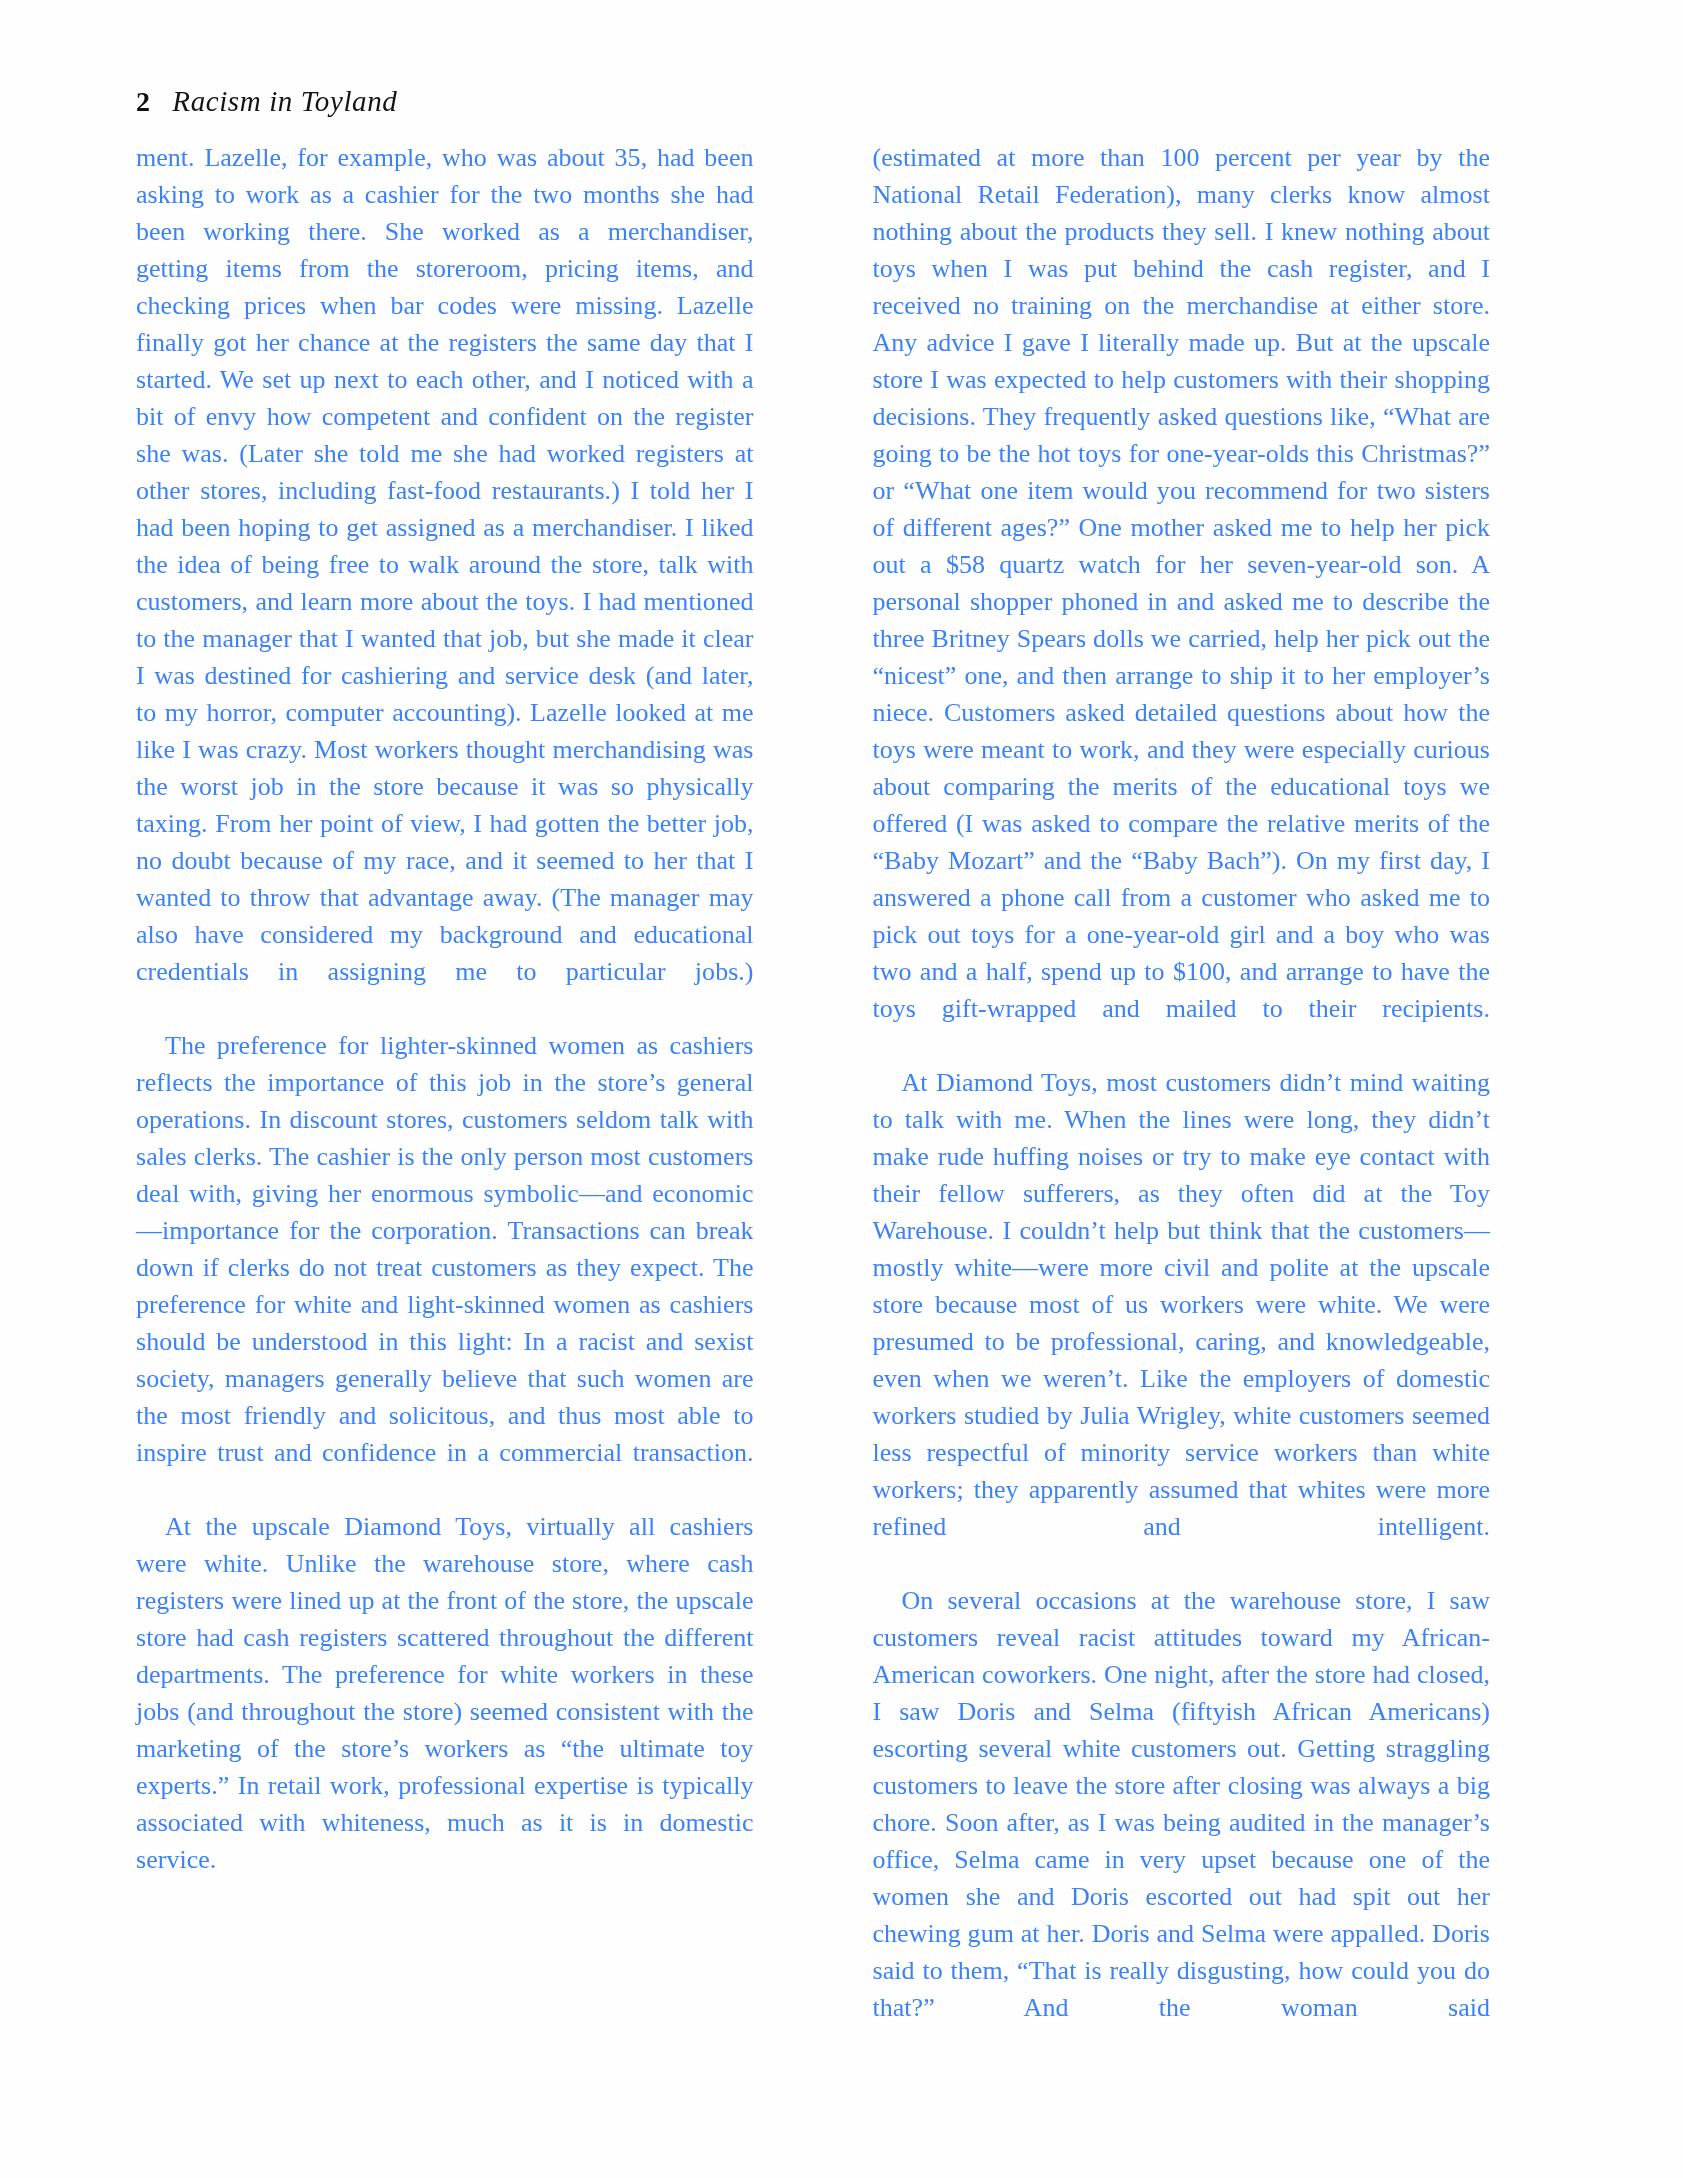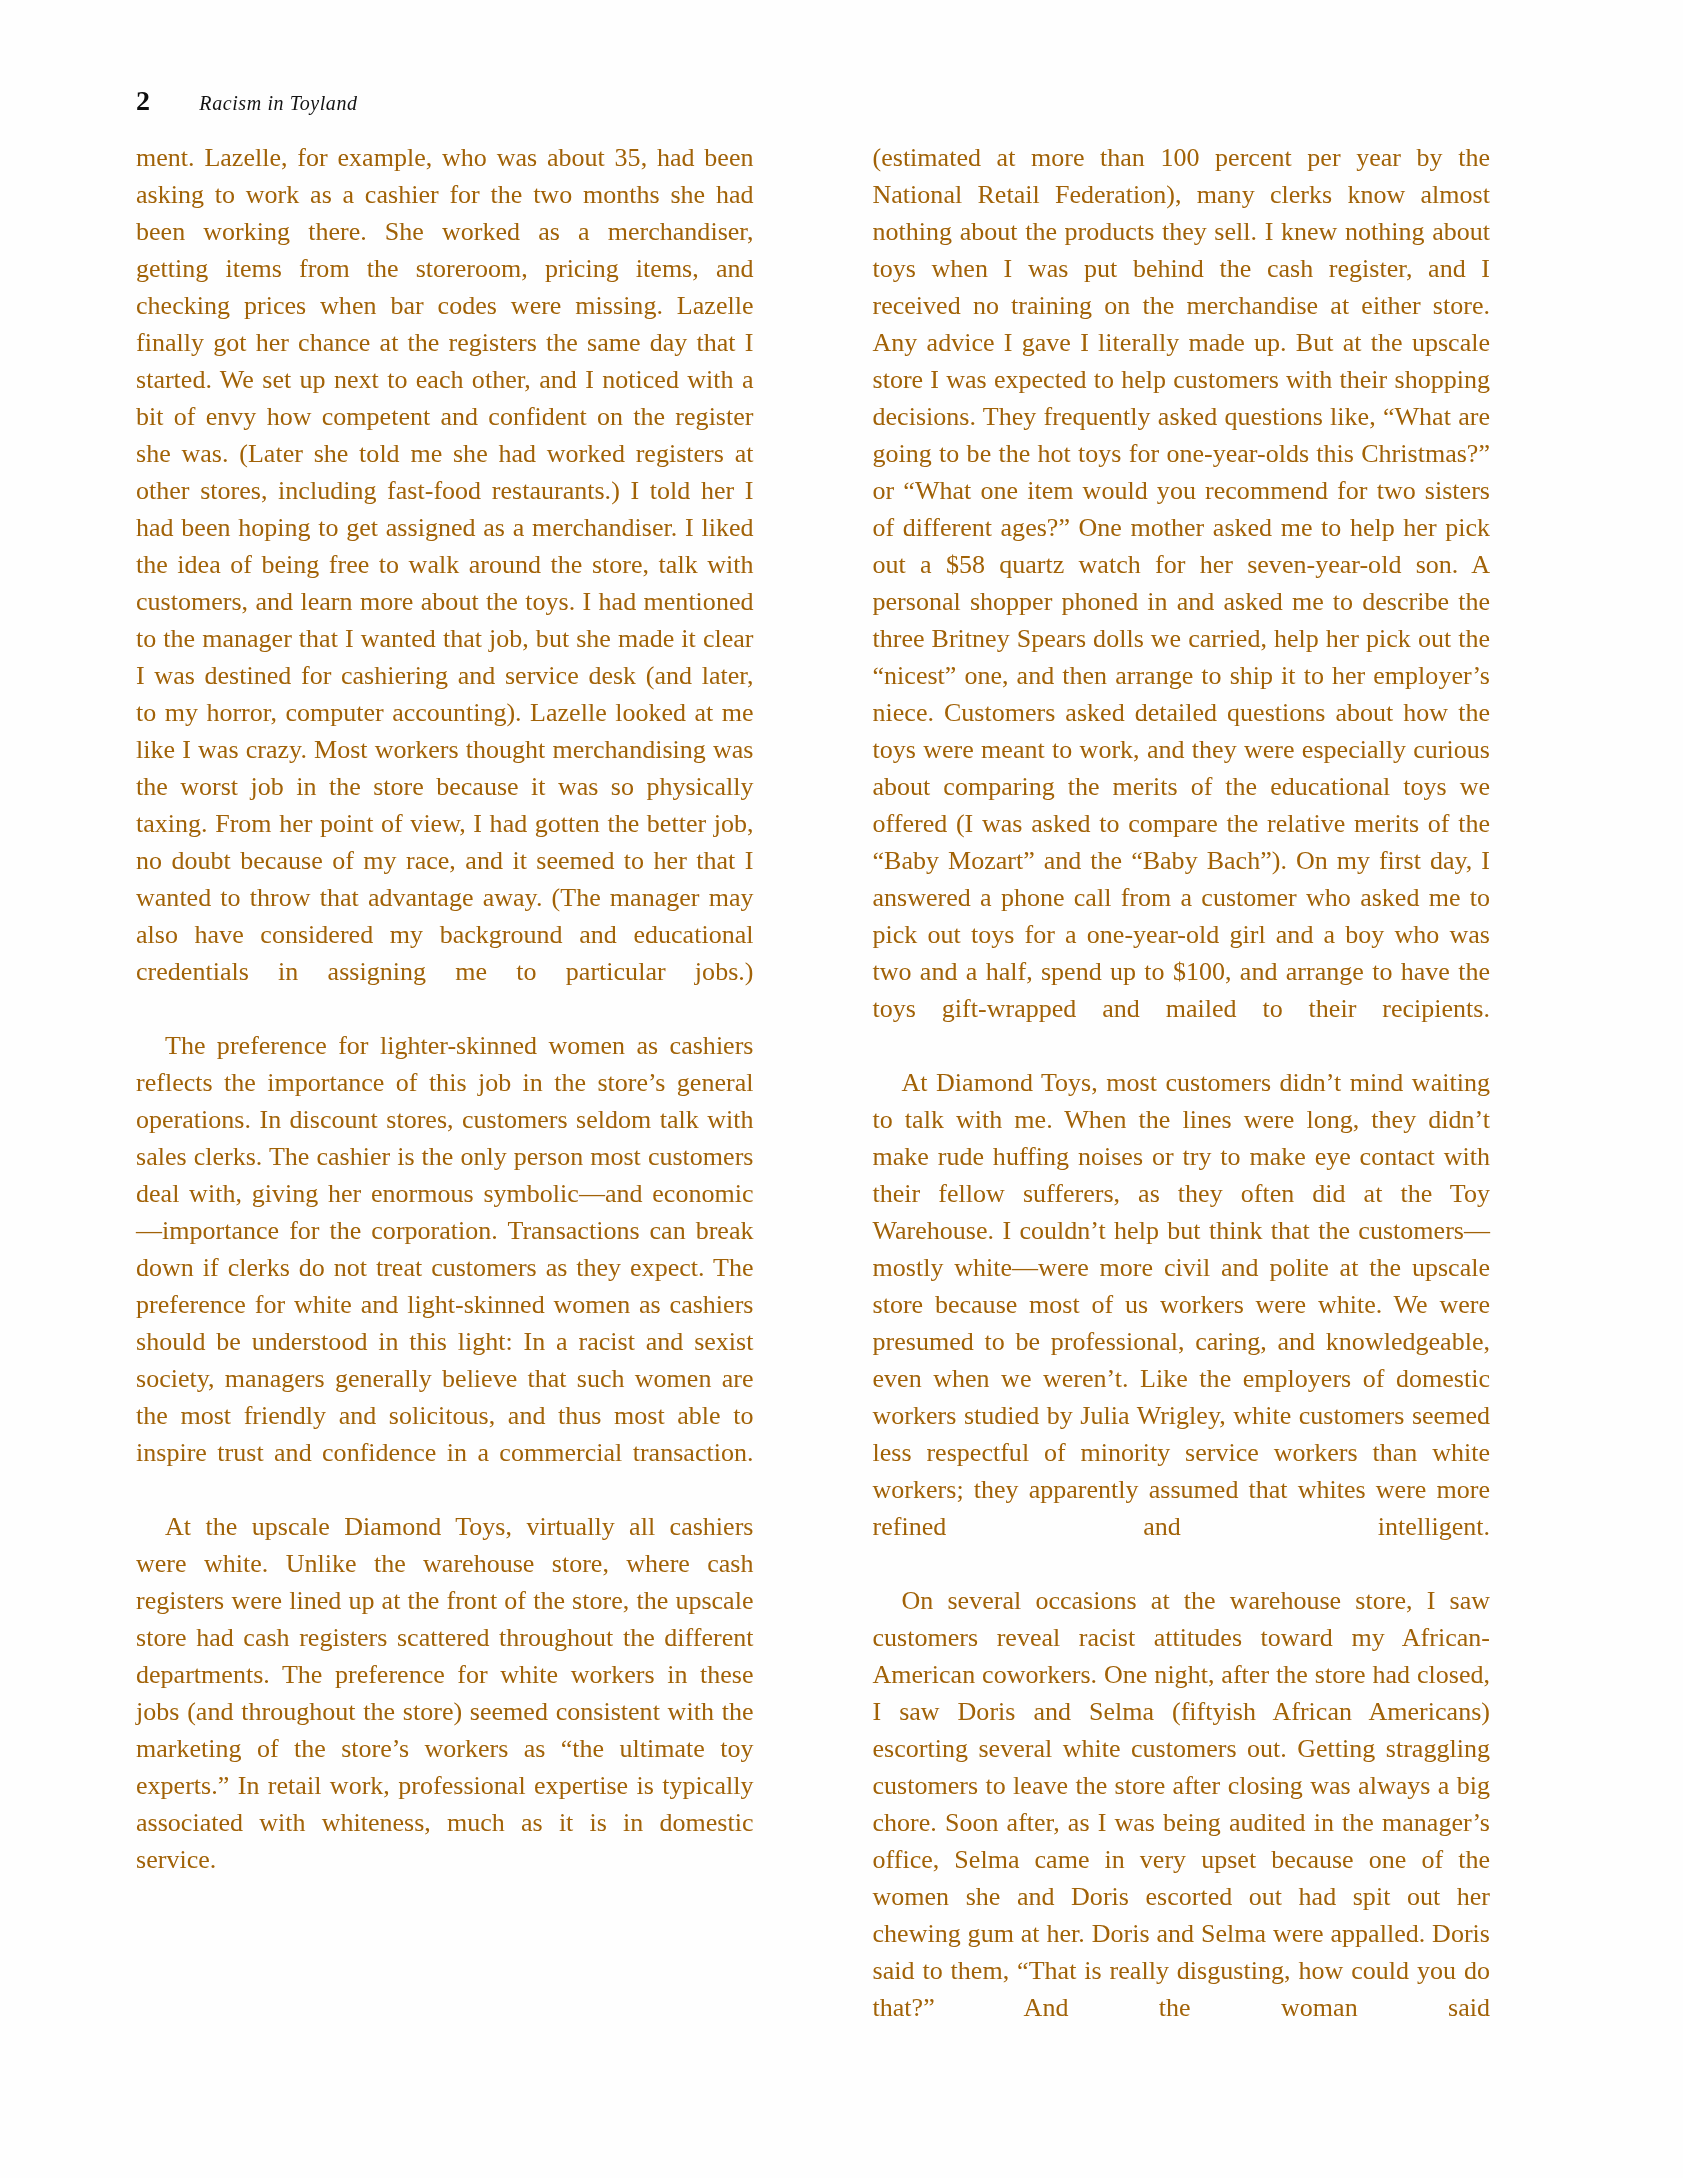--- a/index.html
+++ b/index.html
@@ -36,24 +36,23 @@
     white-space: nowrap;
   }
   .folio {
     font-weight: bold;
     font-size: 28px;
     letter-spacing: 0.3px;
     color: #0d0d0d;
   }
   .head-title {
     font-style: italic;
-    font-size: 20px;
+    font-size: 29px;
     letter-spacing: 0.6px;
     color: #141414;
-    margin-left: 27px;
   }
 
   
   .columns {
     position: absolute;
     left: 136px;
     top: 139px;
     width: 1354px;
     height: 1891px;
     display: flex;
@@ -64,21 +63,21 @@
   }
 
   .para {
     margin: 0;
     font-size: 26px;
     line-height: 37px;
     text-align: justify;
     text-justify: inter-word;
     letter-spacing: 0.02px;
     word-spacing: 0.3px;
-    color: #a16207;
+    color: #3b82f6;
     hyphens: none;
   }
   .para + .para {
     text-indent: 29px;
   }
   .para.cont {
     text-indent: 0;
   }
   .para.indent {
     text-indent: 29px;

